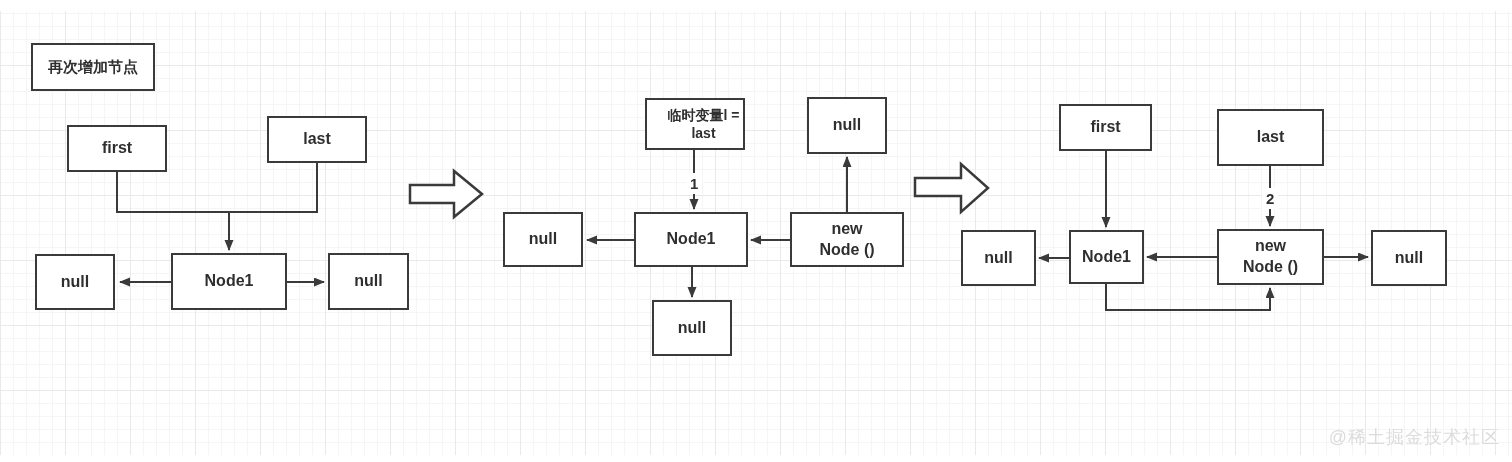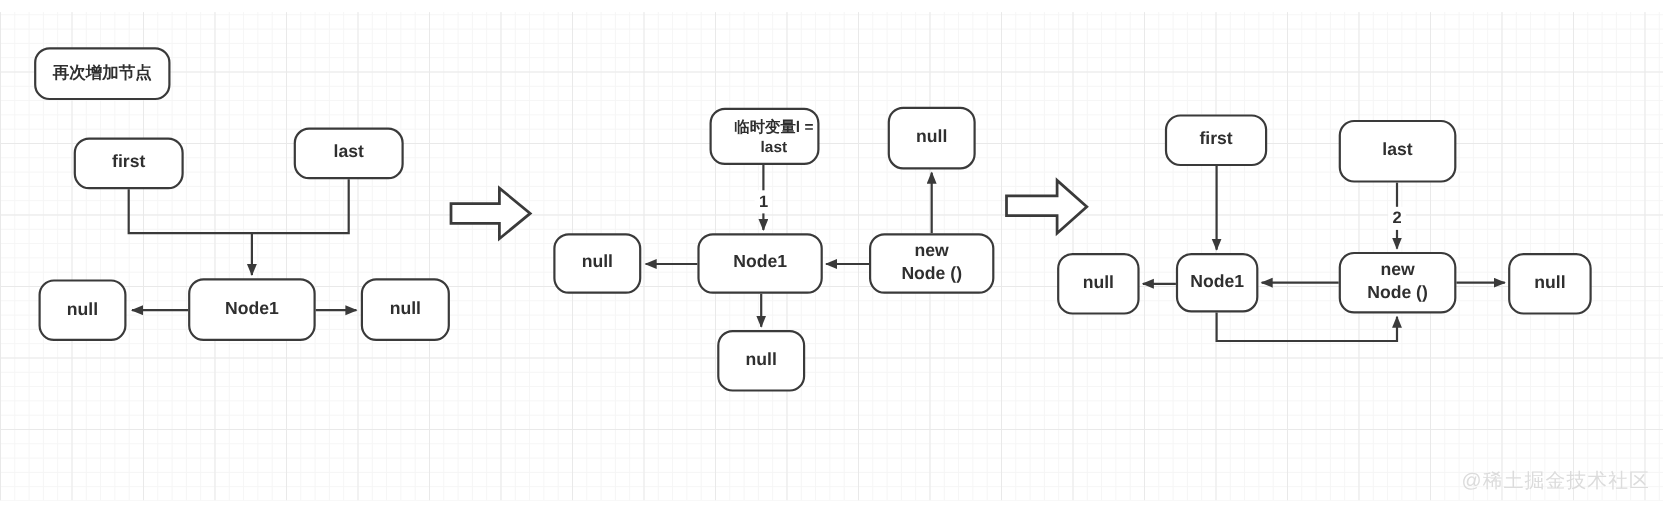--- a/index.html
+++ b/index.html
@@ -16,21 +16,21 @@
       linear-gradient(to bottom,#f5f5f5 1px,transparent 1px);
     background-size:65px 65px,65px 65px,13px 13px,13px 13px;
   }
   .edge-strip{position:absolute;left:0;width:100%;background:#fff;}
   .edge-strip.top{top:0;height:11px;}
   .edge-strip.bottom{bottom:0;height:7px;}
   .wires{position:absolute;left:0;top:0;z-index:1;}
   .box{
     position:absolute;z-index:2;box-sizing:border-box;
     display:flex;flex-direction:column;align-items:center;justify-content:center;
-    border:2px solid #3a3a3a;background:#fff;border-radius:14px;
+    border:2px solid #3a3a3a;background:#fff;border-radius:0;
     color:#2f2f2f;font-weight:700;font-size:16px;line-height:1.3;text-align:center;
   }
   .box .ln{display:block;white-space:nowrap;}
   .box.small-text{font-size:14px;}
   .edge-label{
     position:absolute;z-index:3;background:#fff;
     color:#2f2f2f;font-weight:700;font-size:15px;line-height:1;
     padding:3px 4px;text-align:center;
   }
   .watermark{

